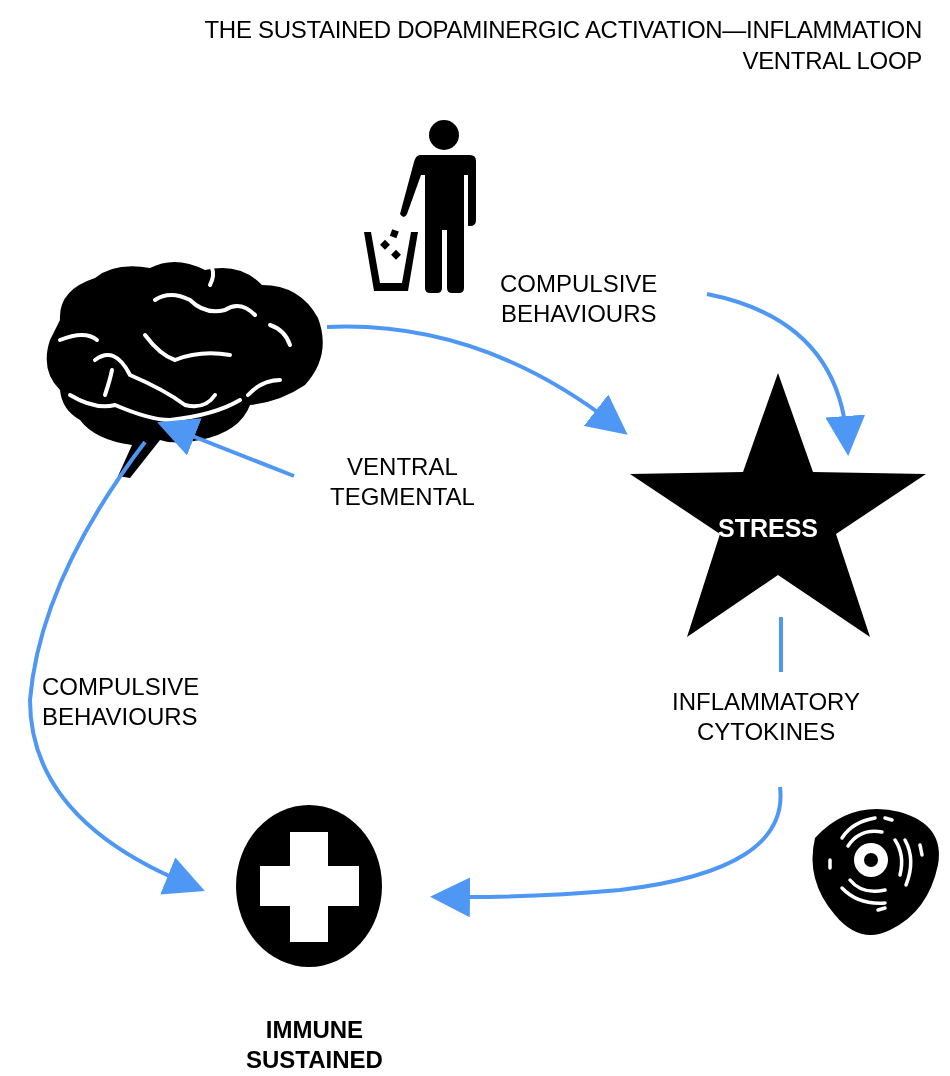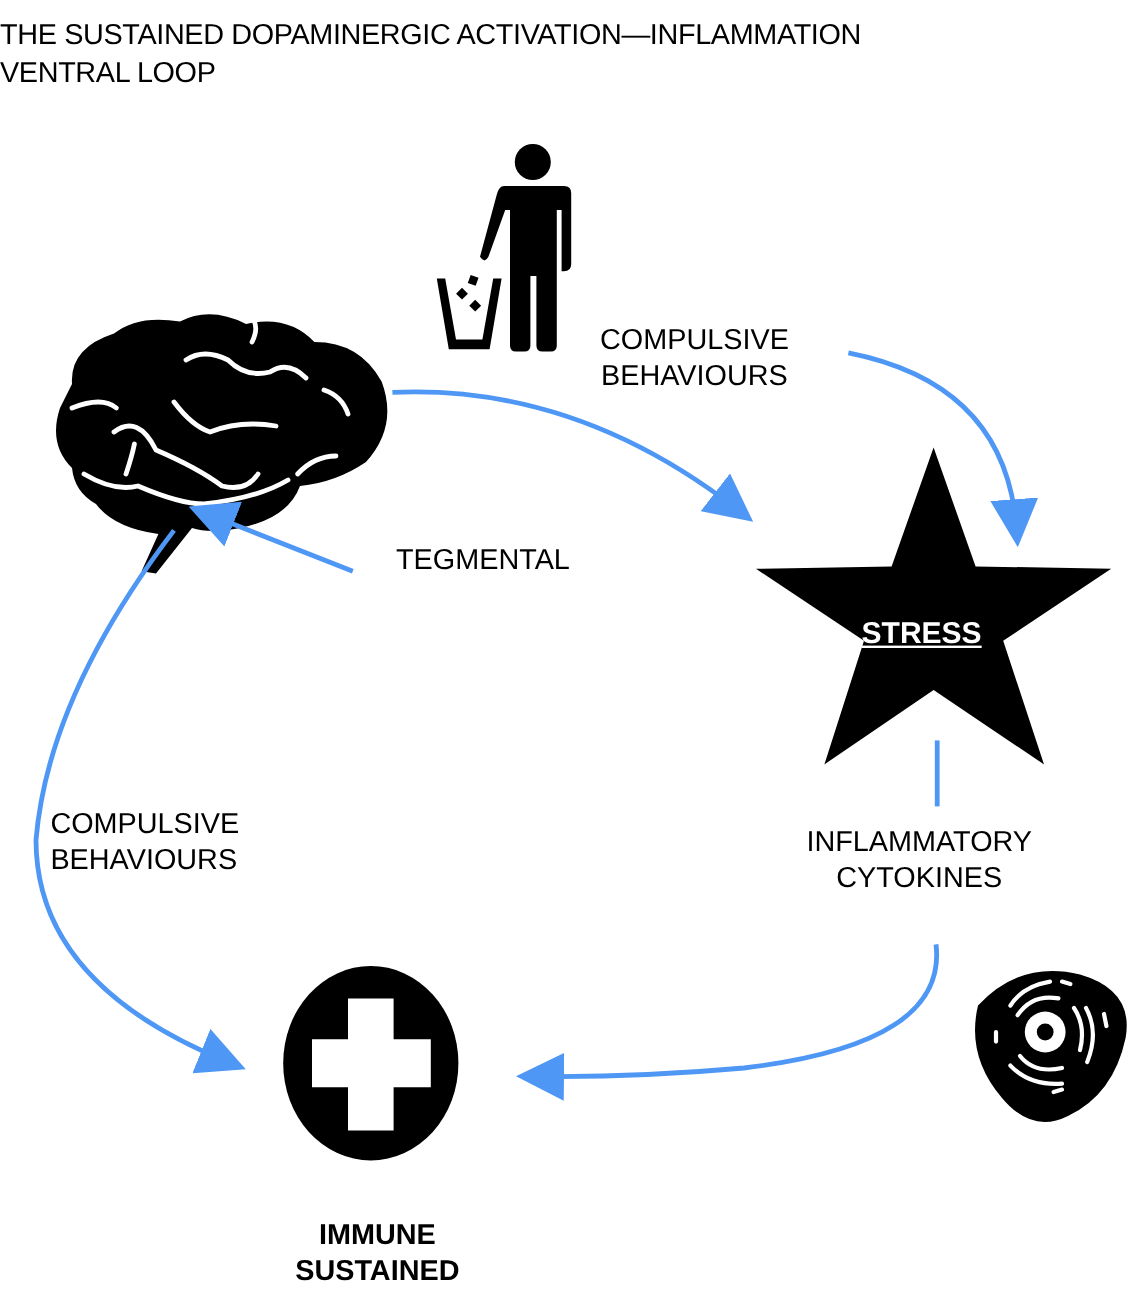--- a/index.html
+++ b/index.html
@@ -1,18 +1,18 @@
 <!DOCTYPE html>
 <html><head>
   <meta charset="utf-8">
   <style>
     html, body { margin: 0; padding: 0; background: #ffffff; }
     body { width: 950px; height: 1076px; position: relative; overflow: hidden;
            font-family: "Liberation Sans", sans-serif; color: #000; }
-    .title { position: absolute; left: 0; top: 14px; width: 922px; text-align: left;
+    .title { position: absolute; left: 0; top: 14px; width: 922px; text-align: right;
              font-size: 24px; line-height: 31px; letter-spacing: -0.3px; }
     .lbl { position: absolute; font-size: 24px; line-height: 30px; text-align: center; white-space: nowrap; margin-top: 20px; }
     svg.canvas { position: absolute; left: 0; top: 0; }
   </style>
 </head>
 <body>
 
 <div class="title">
   <div>THE SUSTAINED DOPAMINERGIC ACTIVATION—INFLAMMATION</div>
   <div>VENTRAL LOOP</div>
@@ -86,24 +86,25 @@
     <path d="M294,476 L172,428" marker-end="url(#ah)"></path>
   </g>
 </svg>
 
 <div class="lbl" style="left:500px; top:249px;">
   <div>COMPULSIVE</div>
   <div>BEHAVIOURS</div>
 </div>
 
 <div class="lbl" style="left:330px; top:432px;">
+  <div>VENTRAL</div>
   <div>TEGMENTAL</div>
 </div>
 
-<div class="lbl" style="left:718px; top:493px; color:#fff; font-weight:bold; font-size:25px;text-decoration:underline;">STRESS</div>
+<div class="lbl" style="left:718px; top:493px; color:#fff; font-weight:bold; font-size:25px;">STRESS</div>
 
 <div class="lbl" style="left:42px; top:652px; text-align:left;">
   <div>COMPULSIVE</div>
   <div>BEHAVIOURS</div>
 </div>
 
 <div class="lbl" style="left:672px; top:667px;">
   <div>INFLAMMATORY</div>
   <div>CYTOKINES</div>
 </div>

